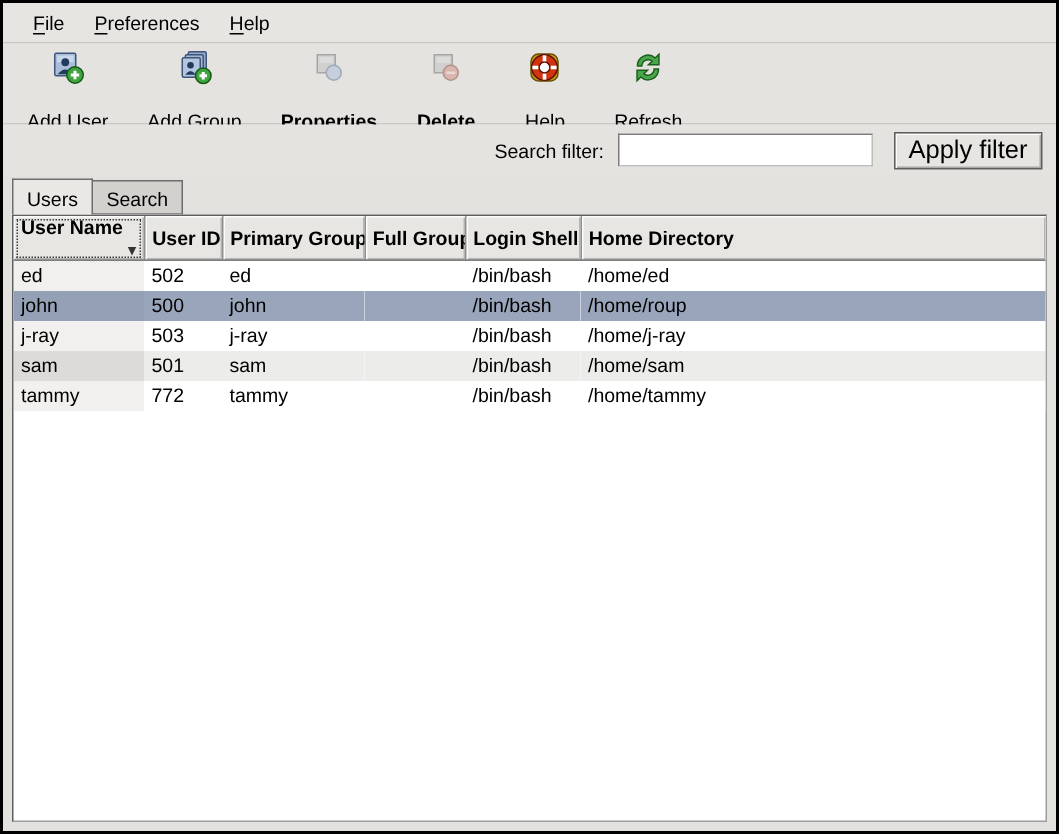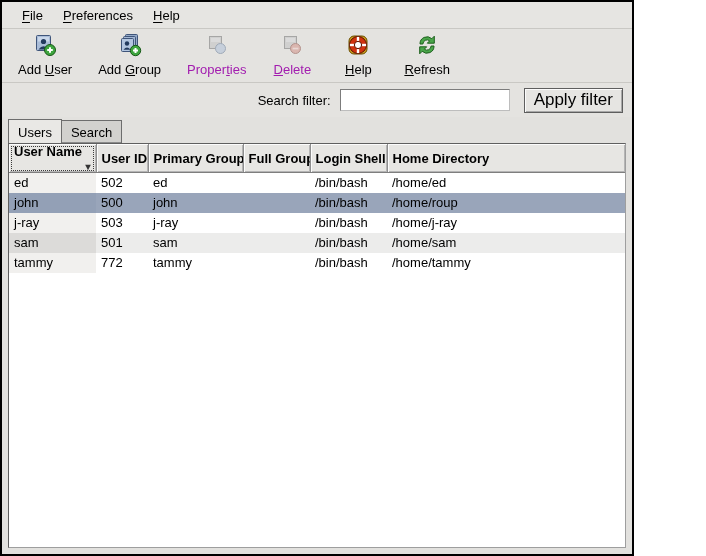--- a/index.html
+++ b/index.html
@@ -3,21 +3,21 @@
 <meta charset="utf-8">
 <style>
   * { box-sizing: border-box; }
   html,body { margin:0; padding:0; }
   body {
     width:706px; height:556px;
     font-family:"Liberation Sans", sans-serif;
     font-size:13px; color:#000;
   }
   .window {
-    width:634px; height:556px;
+    width:706px; height:556px;
     border:2px solid #000;
     background:#e2e1de;
     display:flex; flex-direction:column;
     overflow:hidden;
   }
   
   .menubar {
     height:27px; flex:0 0 auto;
     display:flex; align-items:center;
     padding-left:10px;
@@ -29,25 +29,25 @@
   
   .toolbar {
     flex:0 0 auto; height:54px;
     display:flex; align-items:flex-start;
     gap:14px; padding:3px 0 0 10px;
     background:#e4e3e0;
     border-bottom:1px solid #c9c8c4;
   }
   .tool-btn {
     display:flex; flex-direction:column; align-items:center;
-    gap:5px; padding:1px 6px; min-width:52px;
+    gap:16px; padding:1px 6px; min-width:52px;
   }
   .tool-btn .ticon { width:24px; height:24px; }
   .tool-btn .tlabel { white-space:nowrap; }
-  .tool-btn.disabled .tlabel { color:#a21caf; }
+  .tool-btn.disabled .tlabel { color:#000000;font-weight:bold; }
   .tool-btn.disabled .ticon { opacity:.8; }
   
   .filter-row {
     flex:0 0 auto; height:34px;
     display:flex; align-items:center; justify-content:flex-end;
     padding-right:9px; background:#e4e3e0;
   }
   .filter-label { margin-right:9px; }
   .filter-input {
     width:170px; height:22px;

